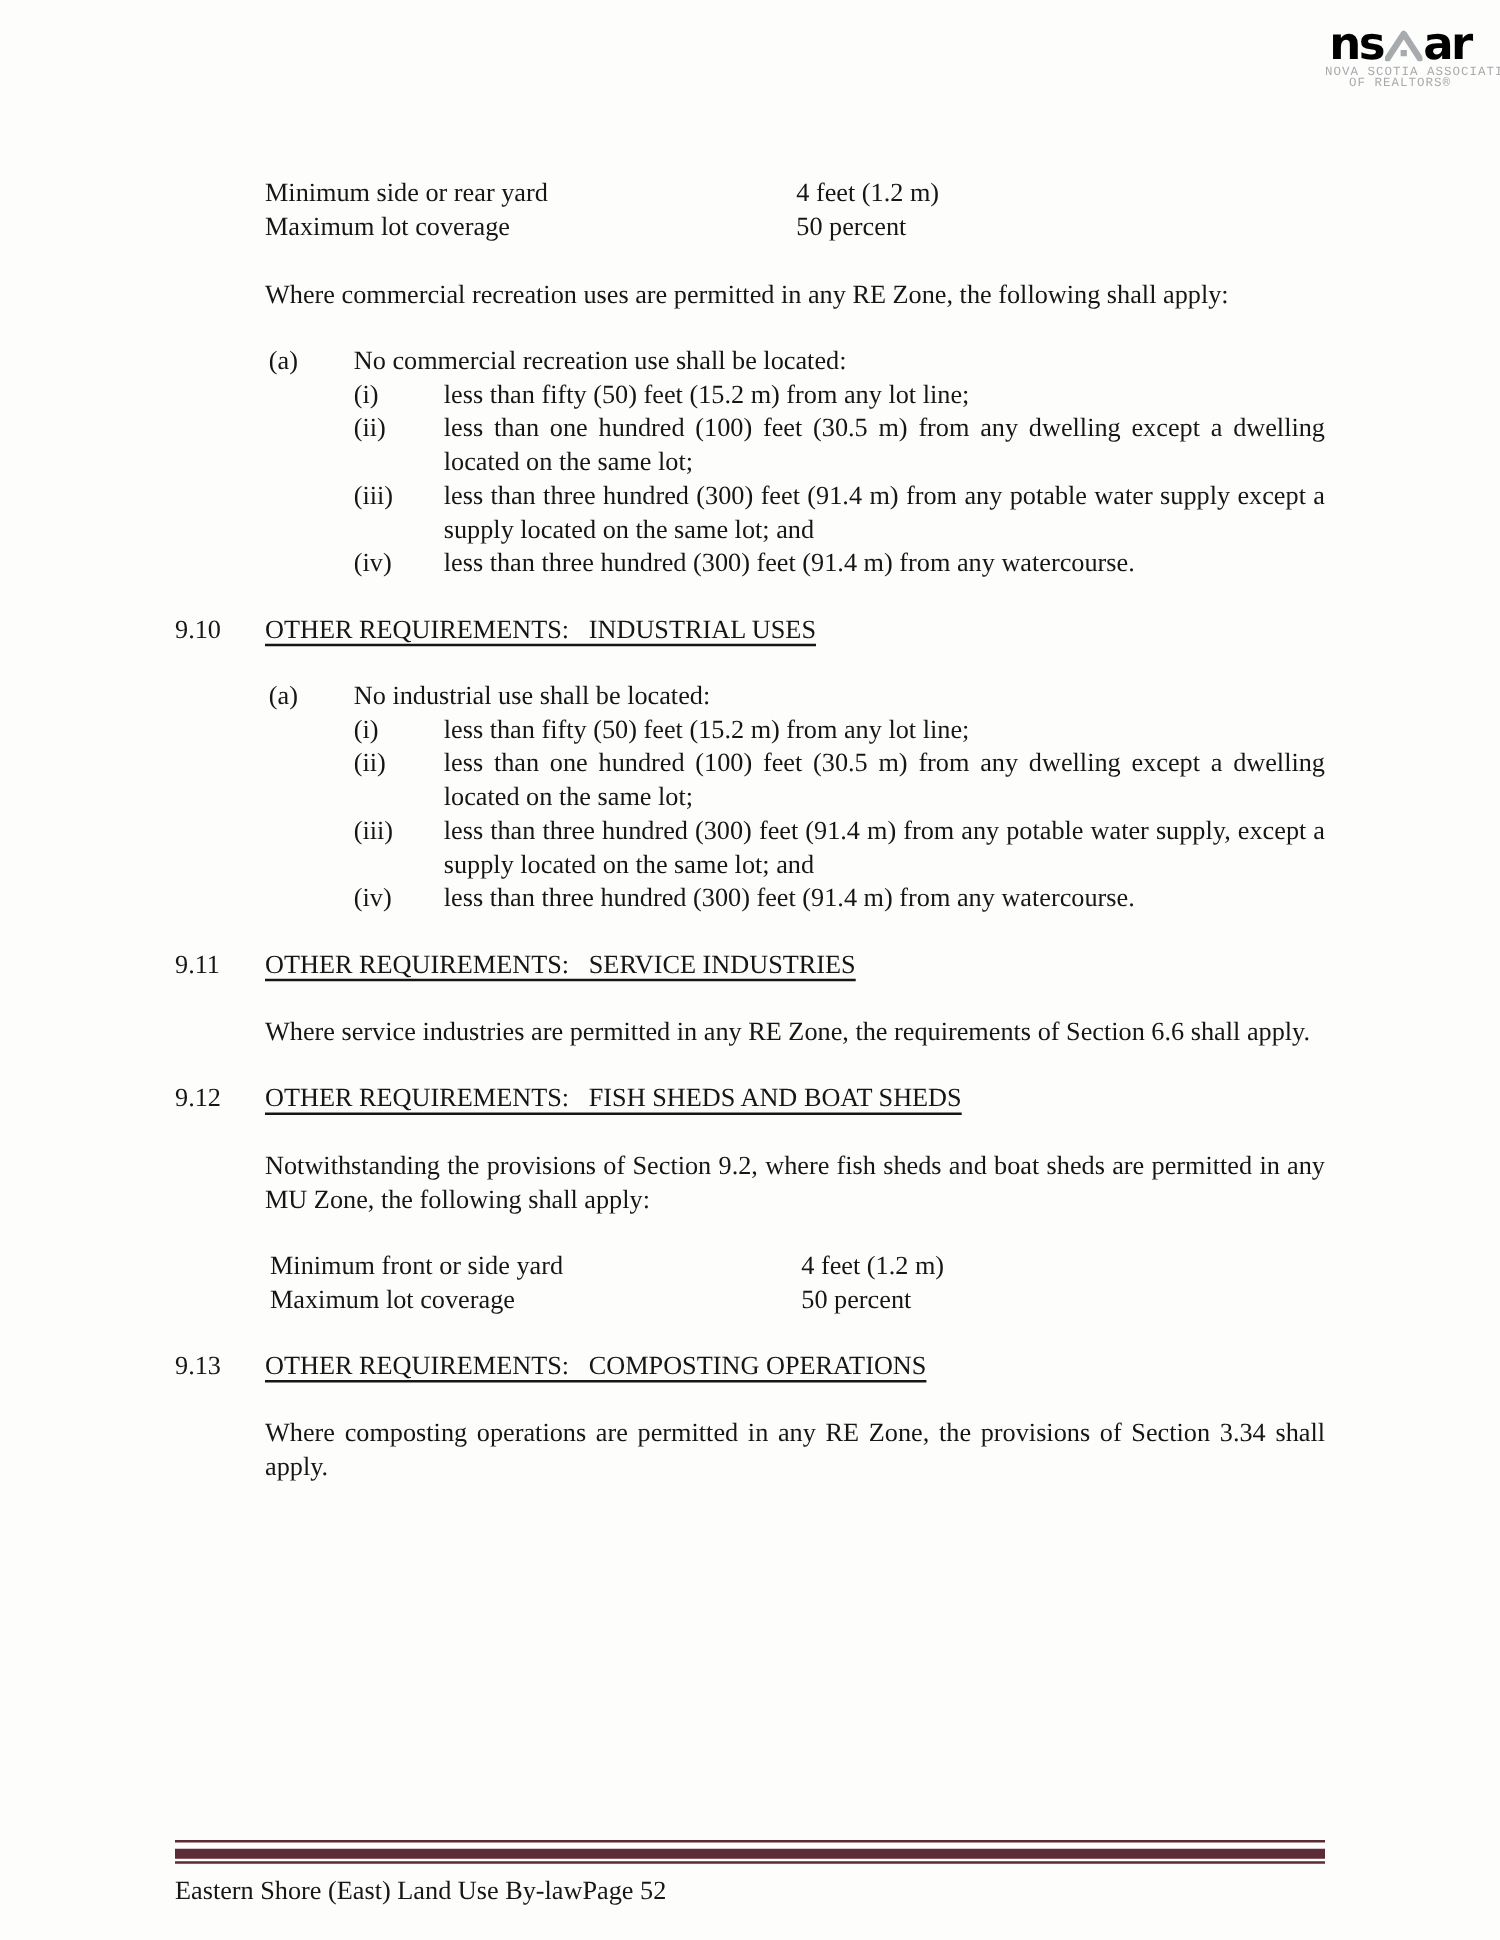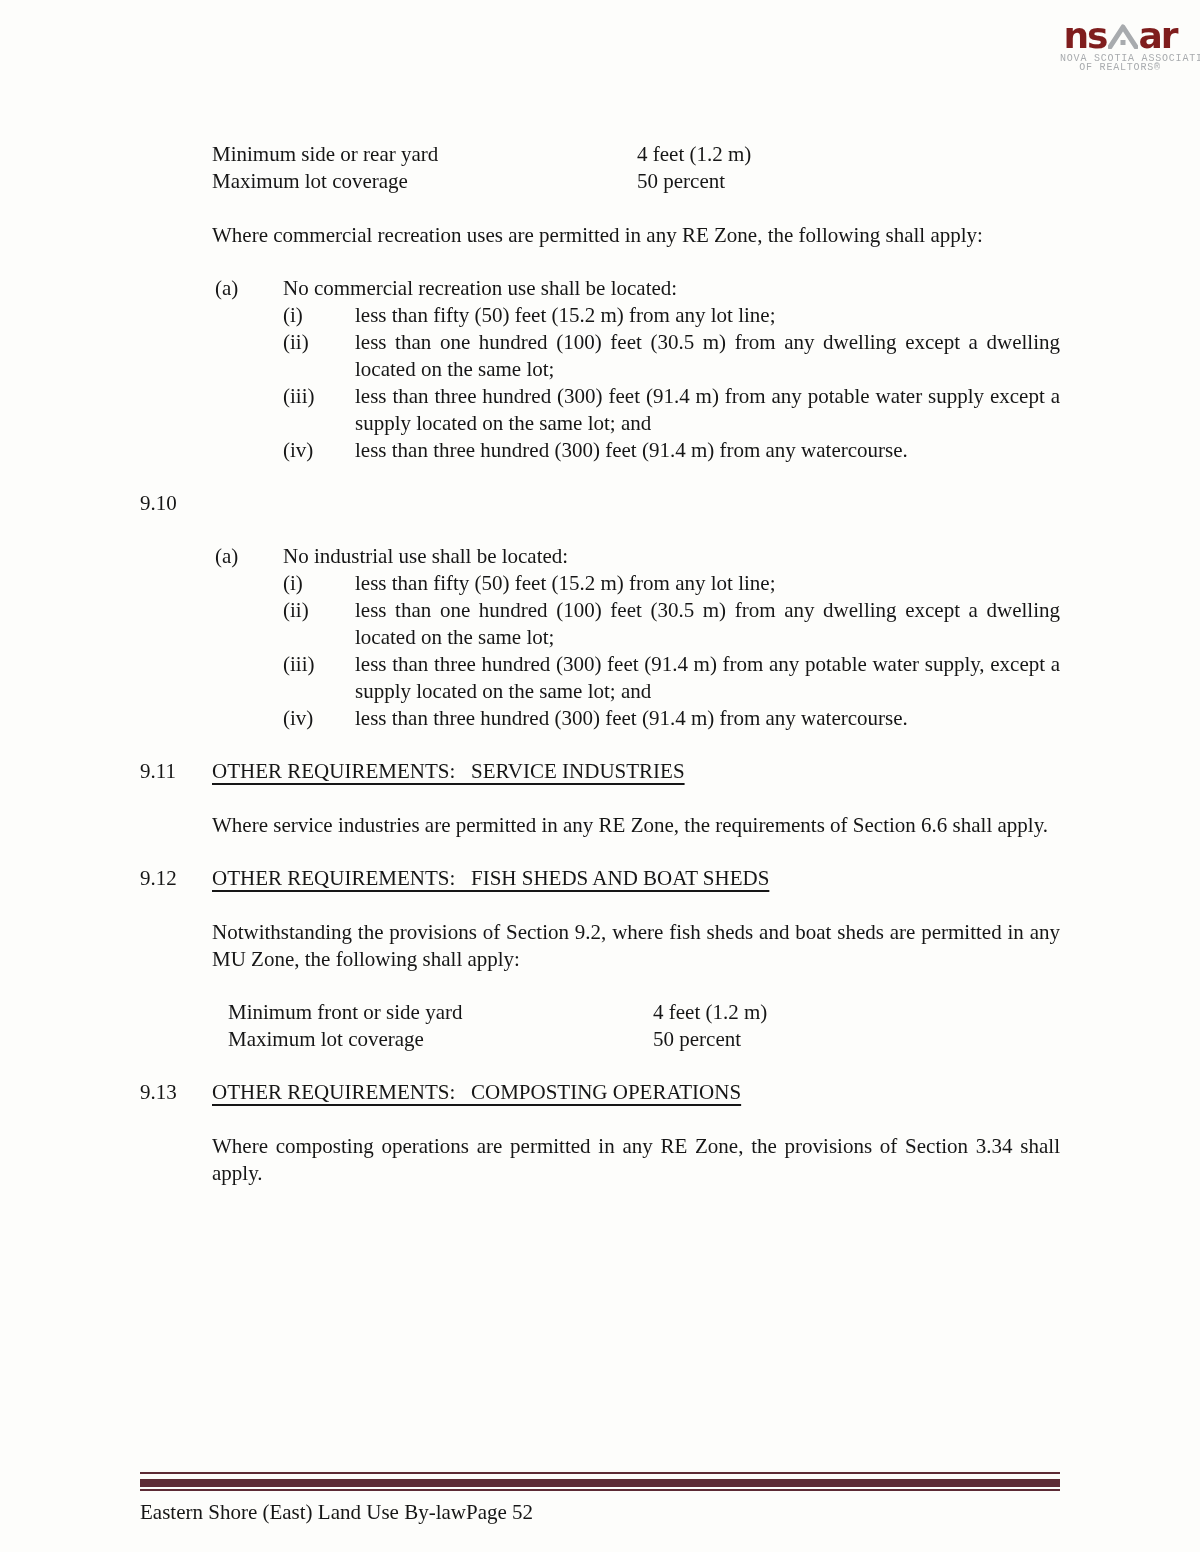--- a/index.html
+++ b/index.html
@@ -13,21 +13,21 @@
     line-height:27px;
     color:#161616;
     overflow:hidden;
   }
 
   
   .logo { position:absolute; top:22px; right:20px; width:120px; text-align:center; color:#a8abae; }
   .logo-word {
     display:flex; align-items:flex-end; justify-content:center;
     font-family:"DejaVu Sans", sans-serif; font-weight:bold;
-    font-size:36px; line-height:0.8; letter-spacing:-2px; color:#7f1d1d;
+    font-size:36px; line-height:0.8; letter-spacing:-2px; color:#000000;
   }
   .logo-roof { margin:0 1px 2px 1px; }
   .logo-tagline {
     font-family:Liberation Mono, monospace;
     font-size:10px; line-height:9px; letter-spacing:0.8px;
     margin-top:3px; color:#a8abae; white-space:nowrap;
   }
 
   
   .content { position:absolute; top:141px; left:140px; right:140px; }
@@ -50,21 +50,21 @@
 
   .clause { margin-top:26px; padding-left:3px; }
   .clause-row { display:flex; }
   .cl-lbl { width:68px; flex:none; }
   .cl-txt { flex:1; }
   .subclauses { margin-left:68px; }
   .sub-row { display:flex; }
   .sub-lbl { width:72px; flex:none; }
   .sub-txt { flex:1; text-align:justify; }
 
-  .sec .spec-table { margin-left:16px; margin-top:26px; }
+  .sec .spec-table { margin-left:4px; margin-top:26px; }
 
   
   .footer { position:absolute; left:140px; right:140px; bottom:26px; }
   .rule-thin  { height:2px; background:#5d2b35; }
   .rule-gap-a { height:5px; }
   .rule-thick { height:8px; background:#5d2b35; }
   .rule-gap-b { height:2px; }
   .footer-text { display:flex; margin-top:8px; }
 </style>
 </head>
@@ -124,20 +124,21 @@
               <span class="sub-txt">less than three hundred (300) feet (91.4 m) from any watercourse.</span>
             </div>
           </div>
         </div>
       </div>
     </div>
 
     <div class="sec">
       <div class="sec-head">
         <span class="sec-num">9.10</span>
+        <span class="sec-title">OTHER REQUIREMENTS:   INDUSTRIAL USES</span>
       </div>
       <div class="sec-body">
         <div class="clause">
           <div class="clause-row">
             <span class="cl-lbl">(a)</span>
             <span class="cl-txt">No industrial use shall be located:</span>
           </div>
           <div class="subclauses">
             <div class="sub-row">
               <span class="sub-lbl">(i)</span>

